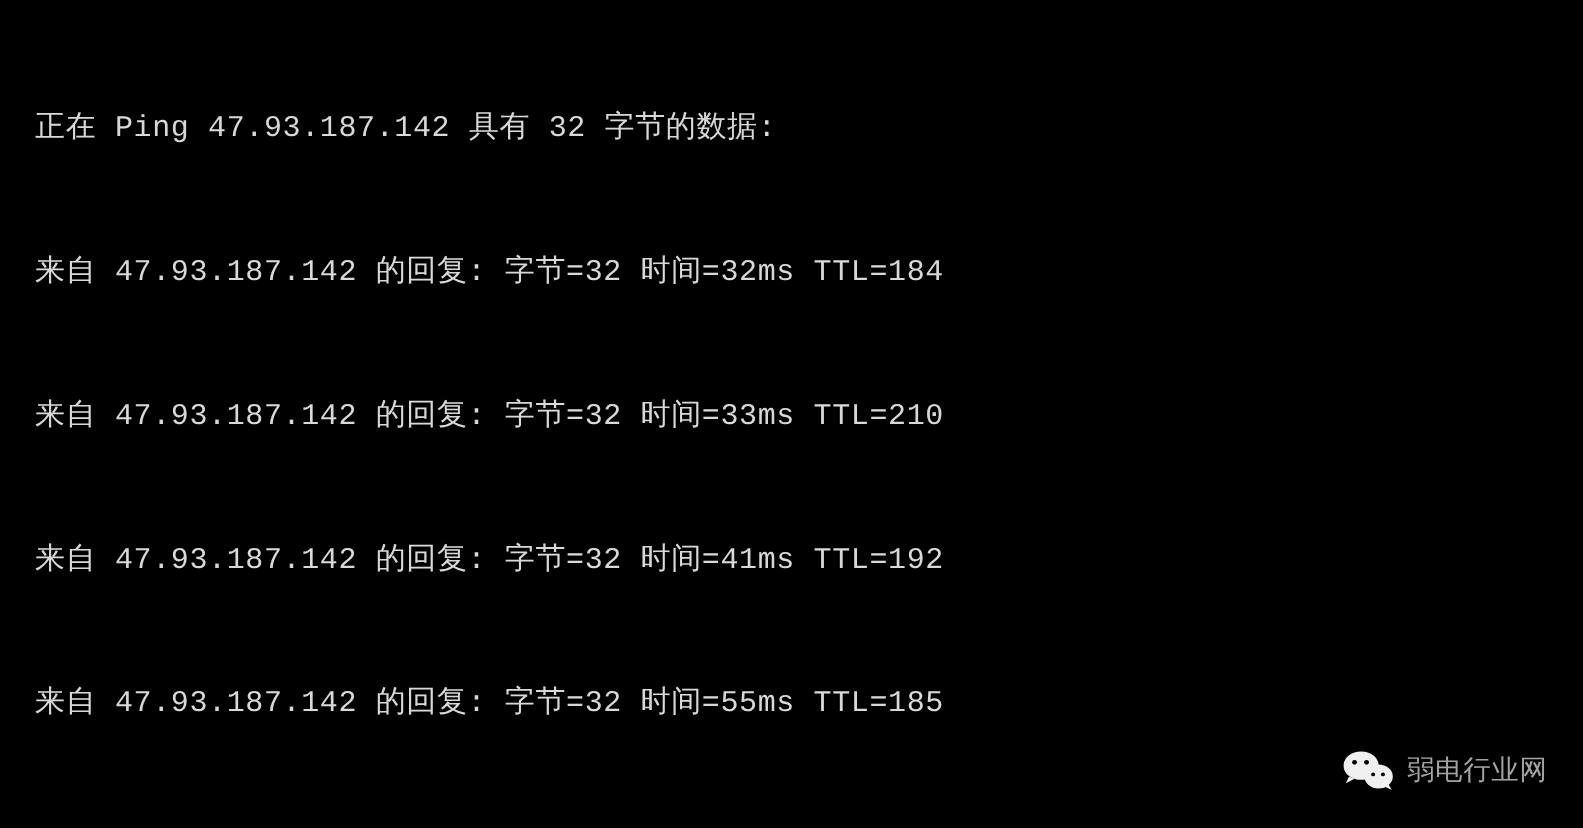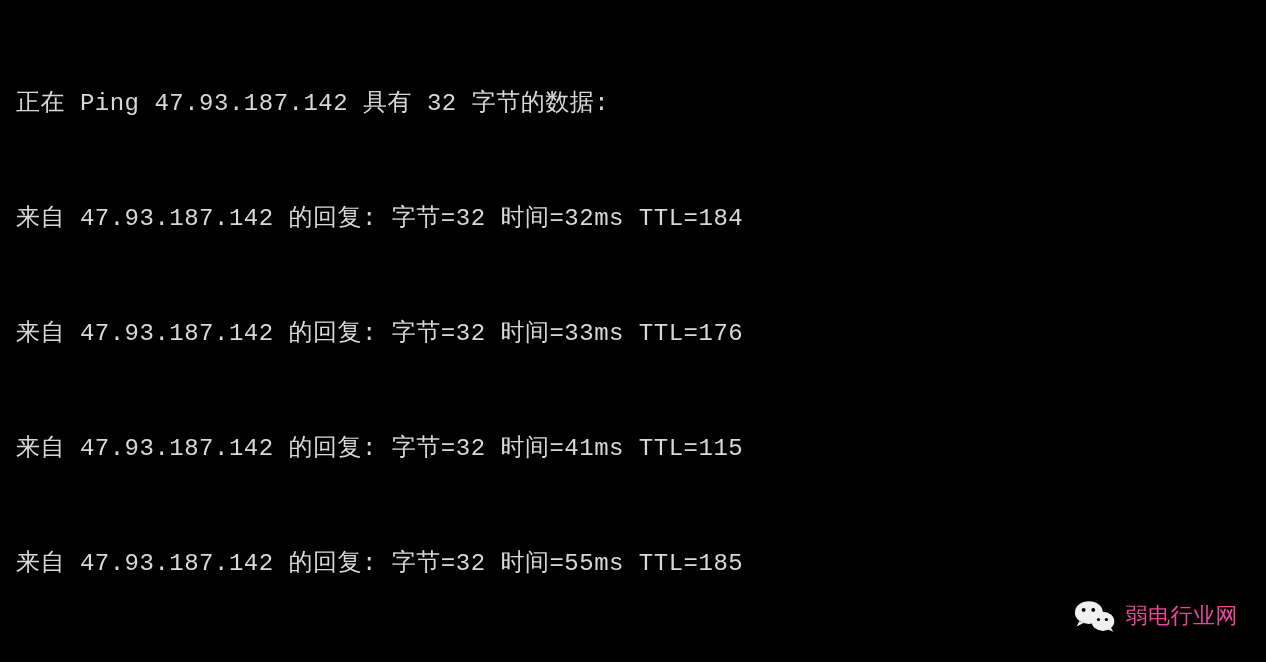--- a/index.html
+++ b/index.html
@@ -18,50 +18,51 @@
       padding: 8px 16px;
       position: relative;
       overflow: hidden;
       letter-spacing: 0.5px;
     }
     .terminal-output {
       white-space: pre;
     }
     .line {
       display: block;
+      margin-left: 12px;
     }
     .watermark {
       position: absolute;
       right: 28px;
       bottom: 28px;
       display: flex;
       align-items: center;
       gap: 10px;
-      color: #ec4899;
+      color: #a3a3a3;
       font-size: 22px;
       font-family: 'Microsoft YaHei', sans-serif;
     }
     .wechat-icon {
       width: 42px;
       height: 36px;
       position: relative;
     }
     .wechat-icon svg {
       width: 100%;
       height: 100%;
     }
   </style>
 </head>
 <body>
 
 <div class="terminal-output">
   <span class="line">正在 Ping 47.93.187.142 具有 32 字节的数据:</span>
   <span class="line">来自 47.93.187.142 的回复: 字节=32 时间=32ms TTL=184</span>
-  <span class="line">来自 47.93.187.142 的回复: 字节=32 时间=33ms TTL=176</span>
-  <span class="line">来自 47.93.187.142 的回复: 字节=32 时间=41ms TTL=115</span>
+  <span class="line">来自 47.93.187.142 的回复: 字节=32 时间=33ms TTL=210</span>
+  <span class="line">来自 47.93.187.142 的回复: 字节=32 时间=41ms TTL=192</span>
   <span class="line">来自 47.93.187.142 的回复: 字节=32 时间=55ms TTL=185</span>
   <span class="line">来自 47.93.187.142 的回复: 字节=32 时间=36ms TTL=115</span>
   
   
   
   
   
   
   
   

